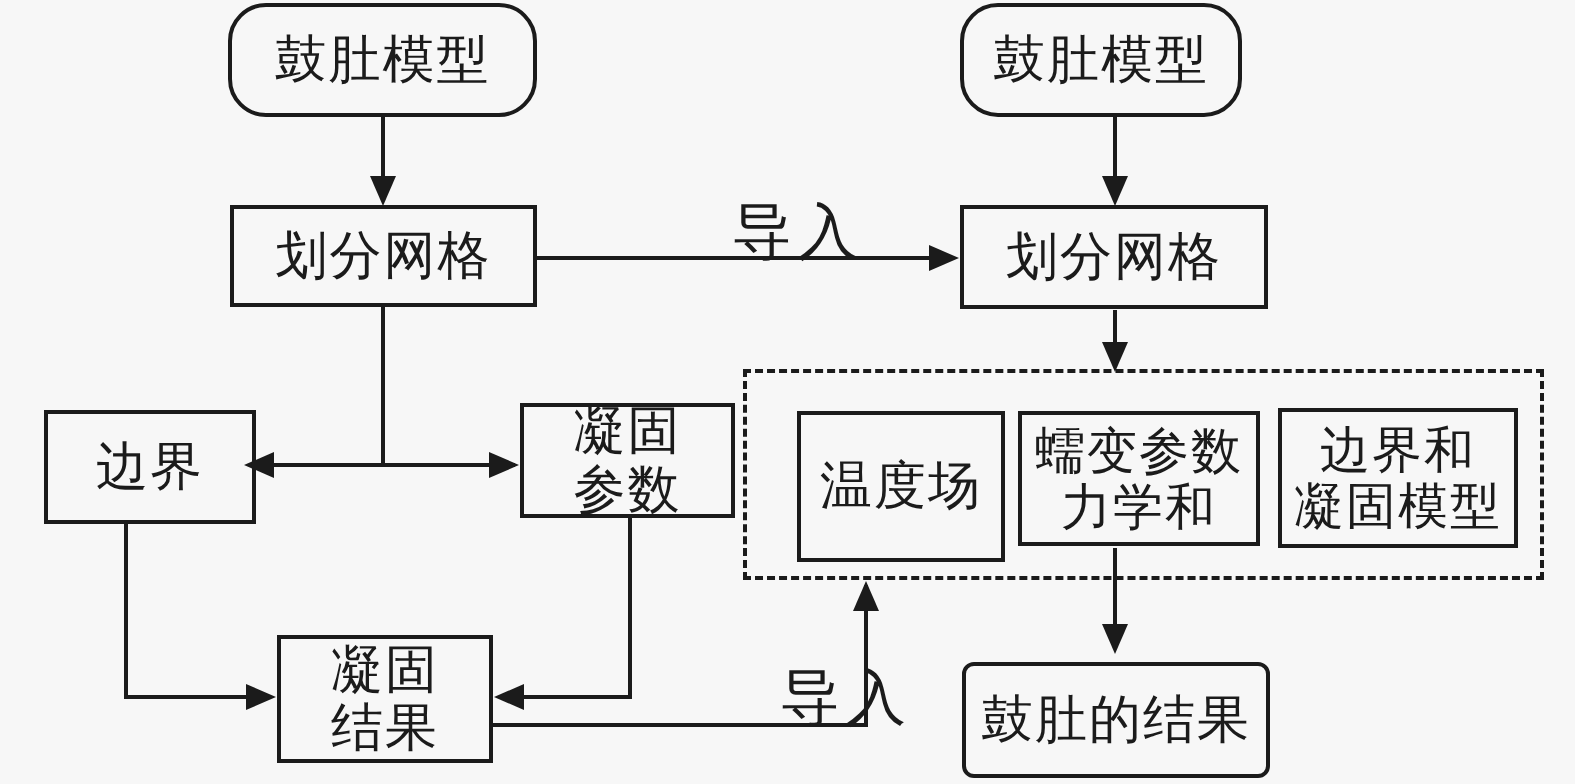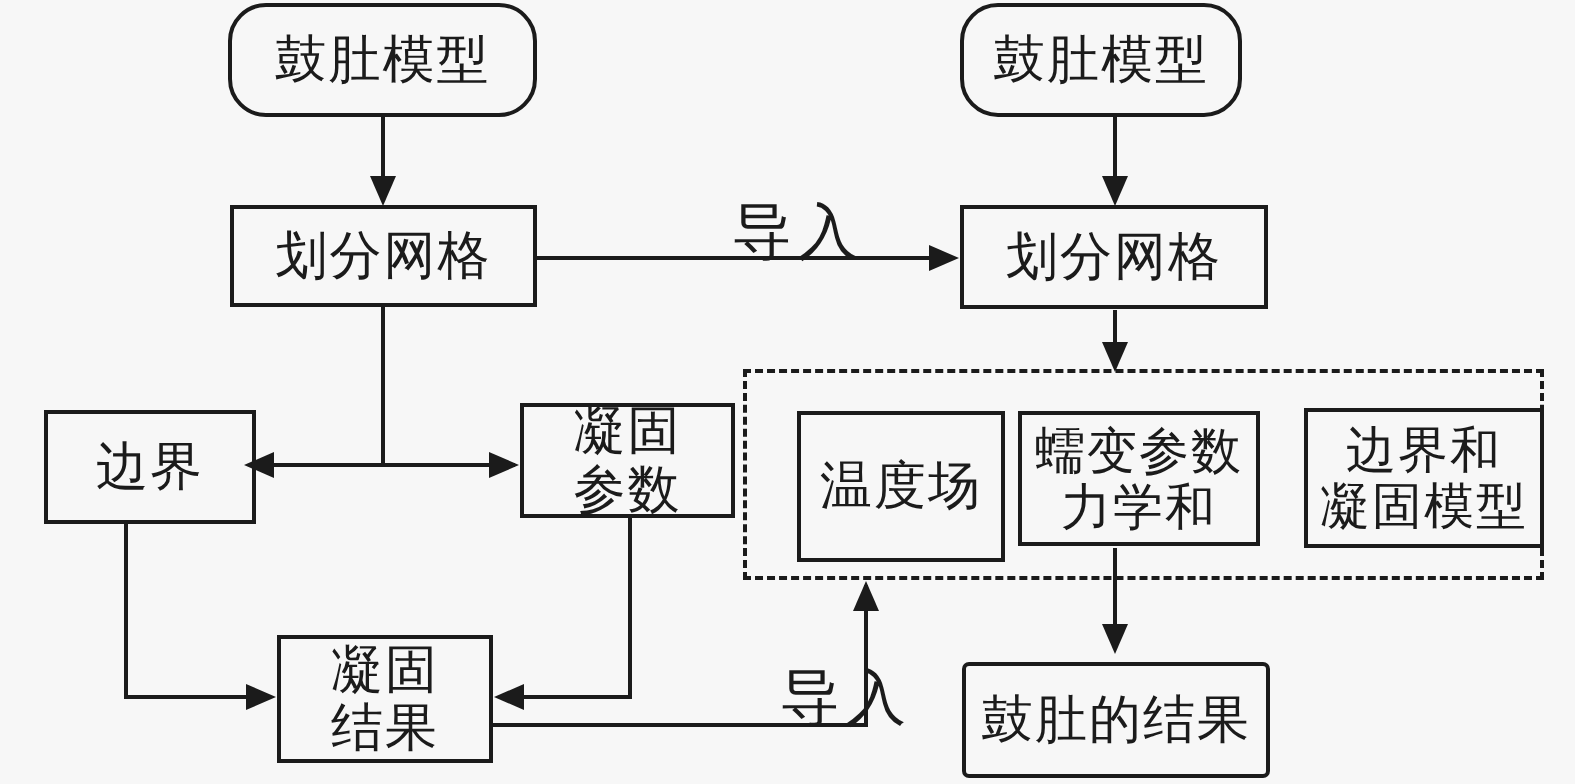--- a/index.html
+++ b/index.html
@@ -23,21 +23,21 @@
     flex-direction:column;
     align-items:center;
     justify-content:center;
     text-align:center;
     font-size:52px;
     line-height:1.12;
     letter-spacing:2px;
     background:var(--bg);
   }
   .rounded{border-radius:38px;}
-  .rounded.small-r{border-radius:7px;font-family:Liberation Serif, serif;}
+  .rounded.small-r{border-radius:12px;font-family:Liberation Serif, serif;}
   .dashed-group{
     position:absolute;
     box-sizing:border-box;
     border:4px dashed var(--ink);
     background:transparent;
   }
   .lh{position:absolute;height:4px;background:var(--ink);}
   .lv{position:absolute;width:4px;background:var(--ink);}
   .arr{position:absolute;width:0;height:0;}
   .arr.down{border-left:13px solid transparent;border-right:13px solid transparent;border-top:30px solid var(--ink);}
@@ -88,21 +88,21 @@
 
   <div class="node" style="left:797px;top:411px;width:208px;height:151px;">
     <span>温度场</span>
   </div>
 
   <div class="node" style="left:1018px;top:411px;width:242px;height:135px;font-size:50px;">
     <span>蠕变参数</span>
     <span>力学和</span>
   </div>
 
-  <div class="node" style="left:1278px;top:408px;width:240px;height:140px;font-size:50px;margin-left:26px;">
+  <div class="node" style="left:1278px;top:408px;width:240px;height:140px;font-size:50px;">
     <span>边界和</span>
     <span>凝固模型</span>
   </div>
 
   <div class="node" style="left:277px;top:635px;width:216px;height:128px;">
     <span>凝固</span>
     <span>结果</span>
   </div>
 
   <div class="node rounded small-r" style="left:962px;top:662px;width:308px;height:116px;">

